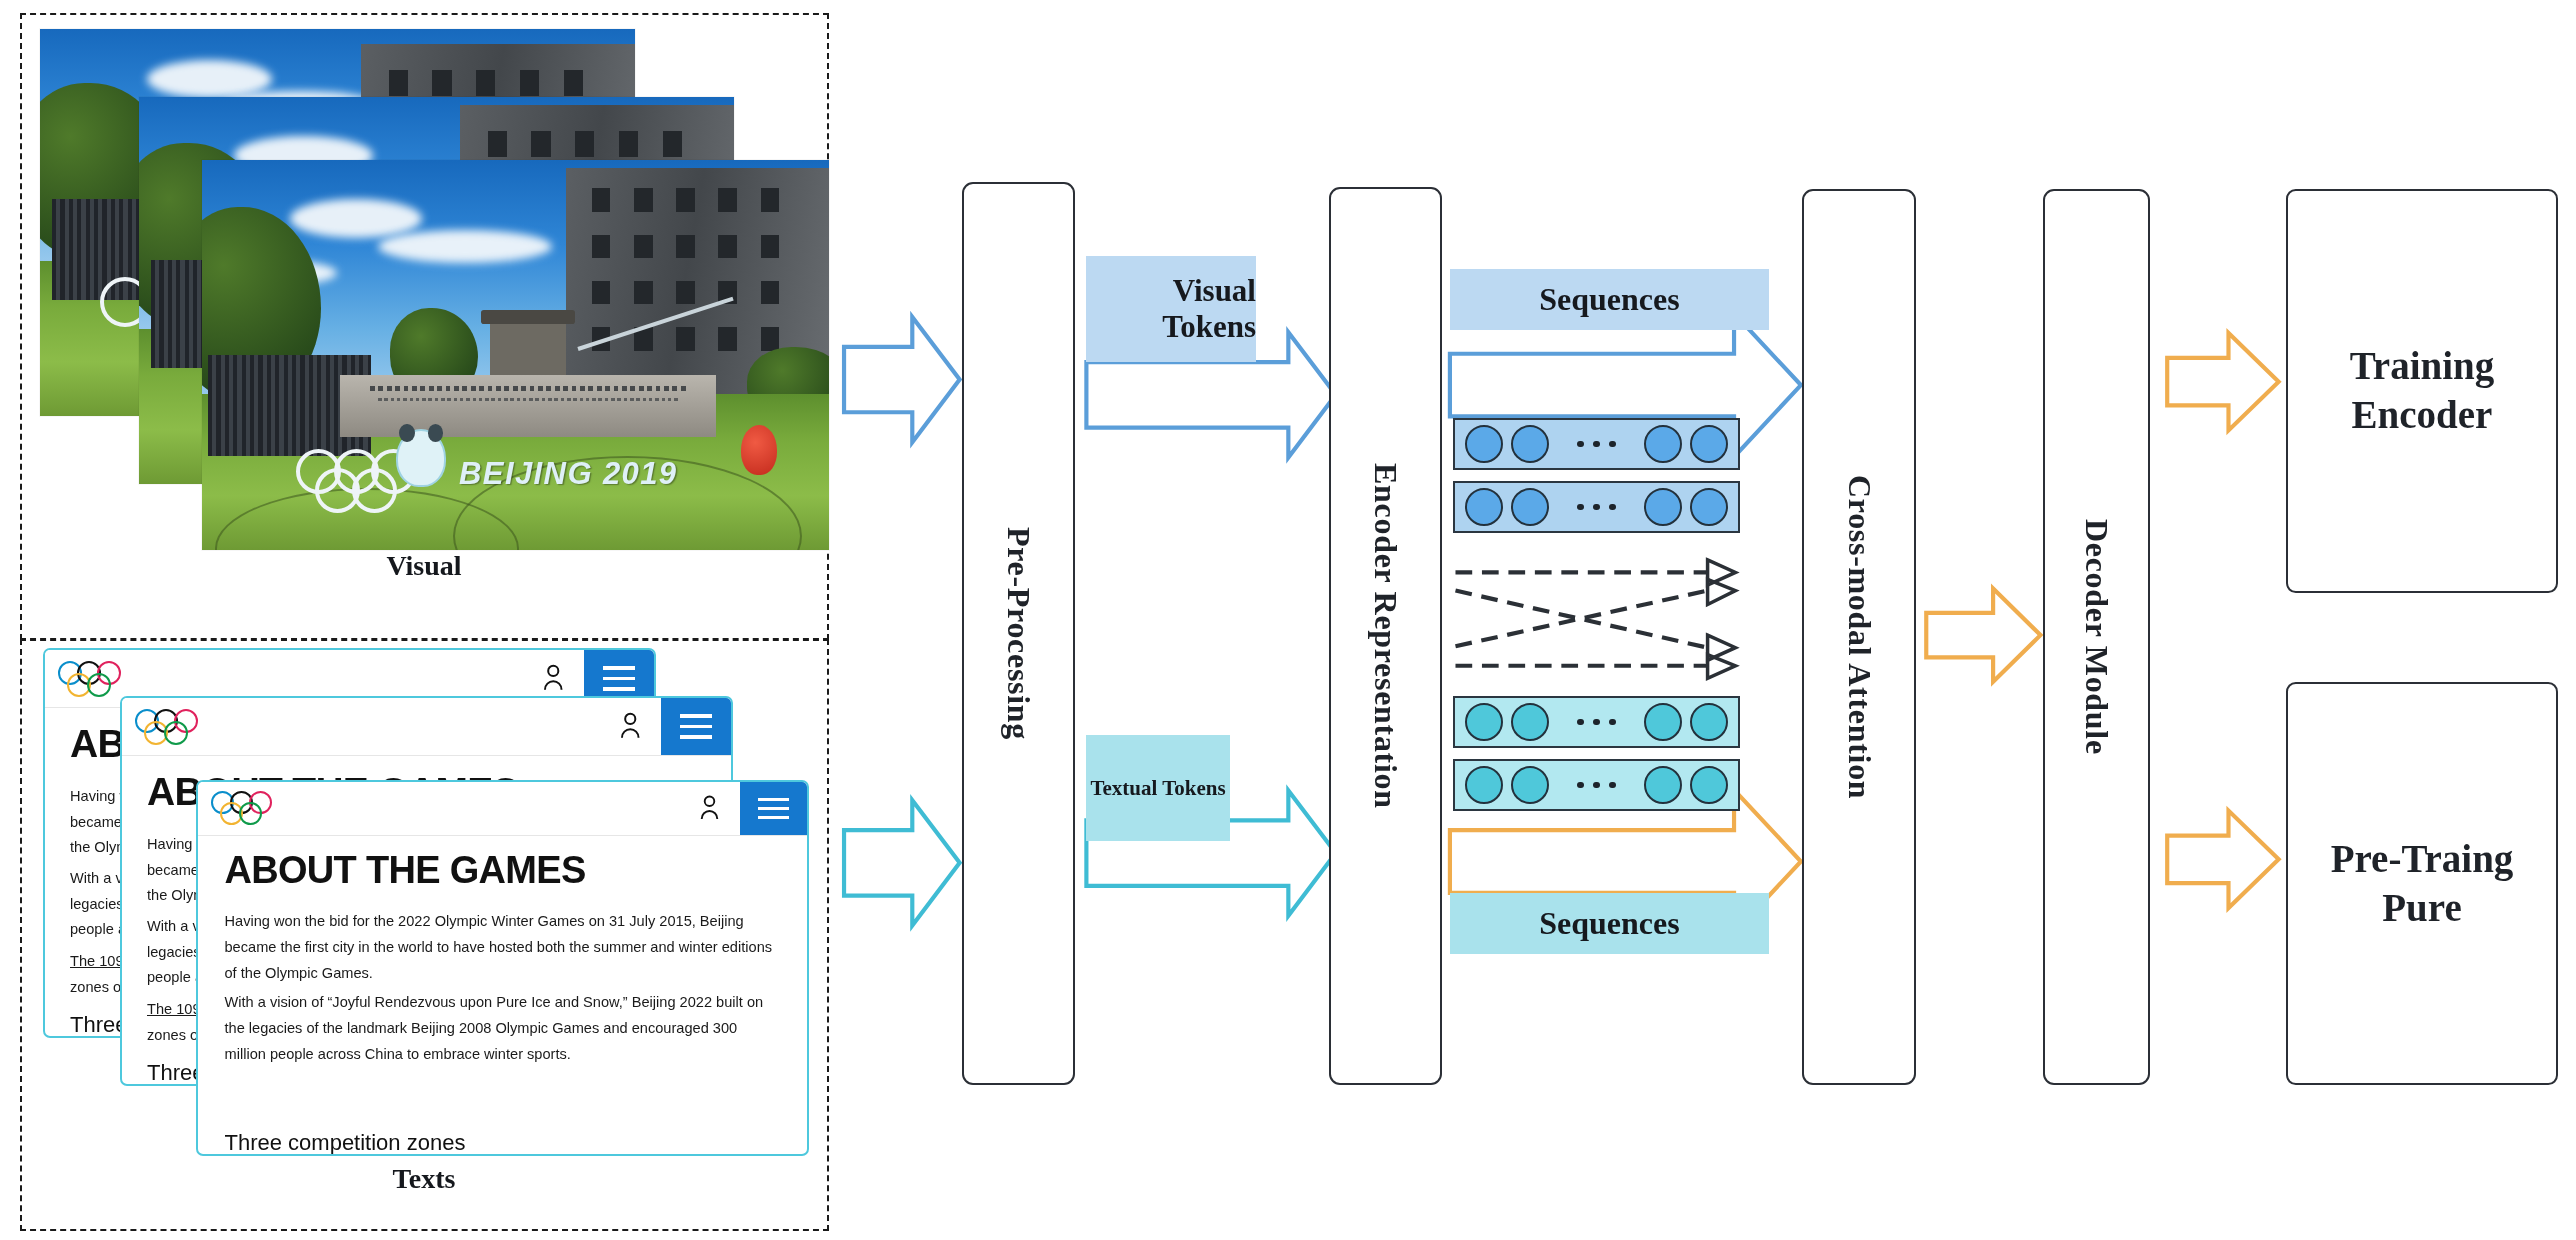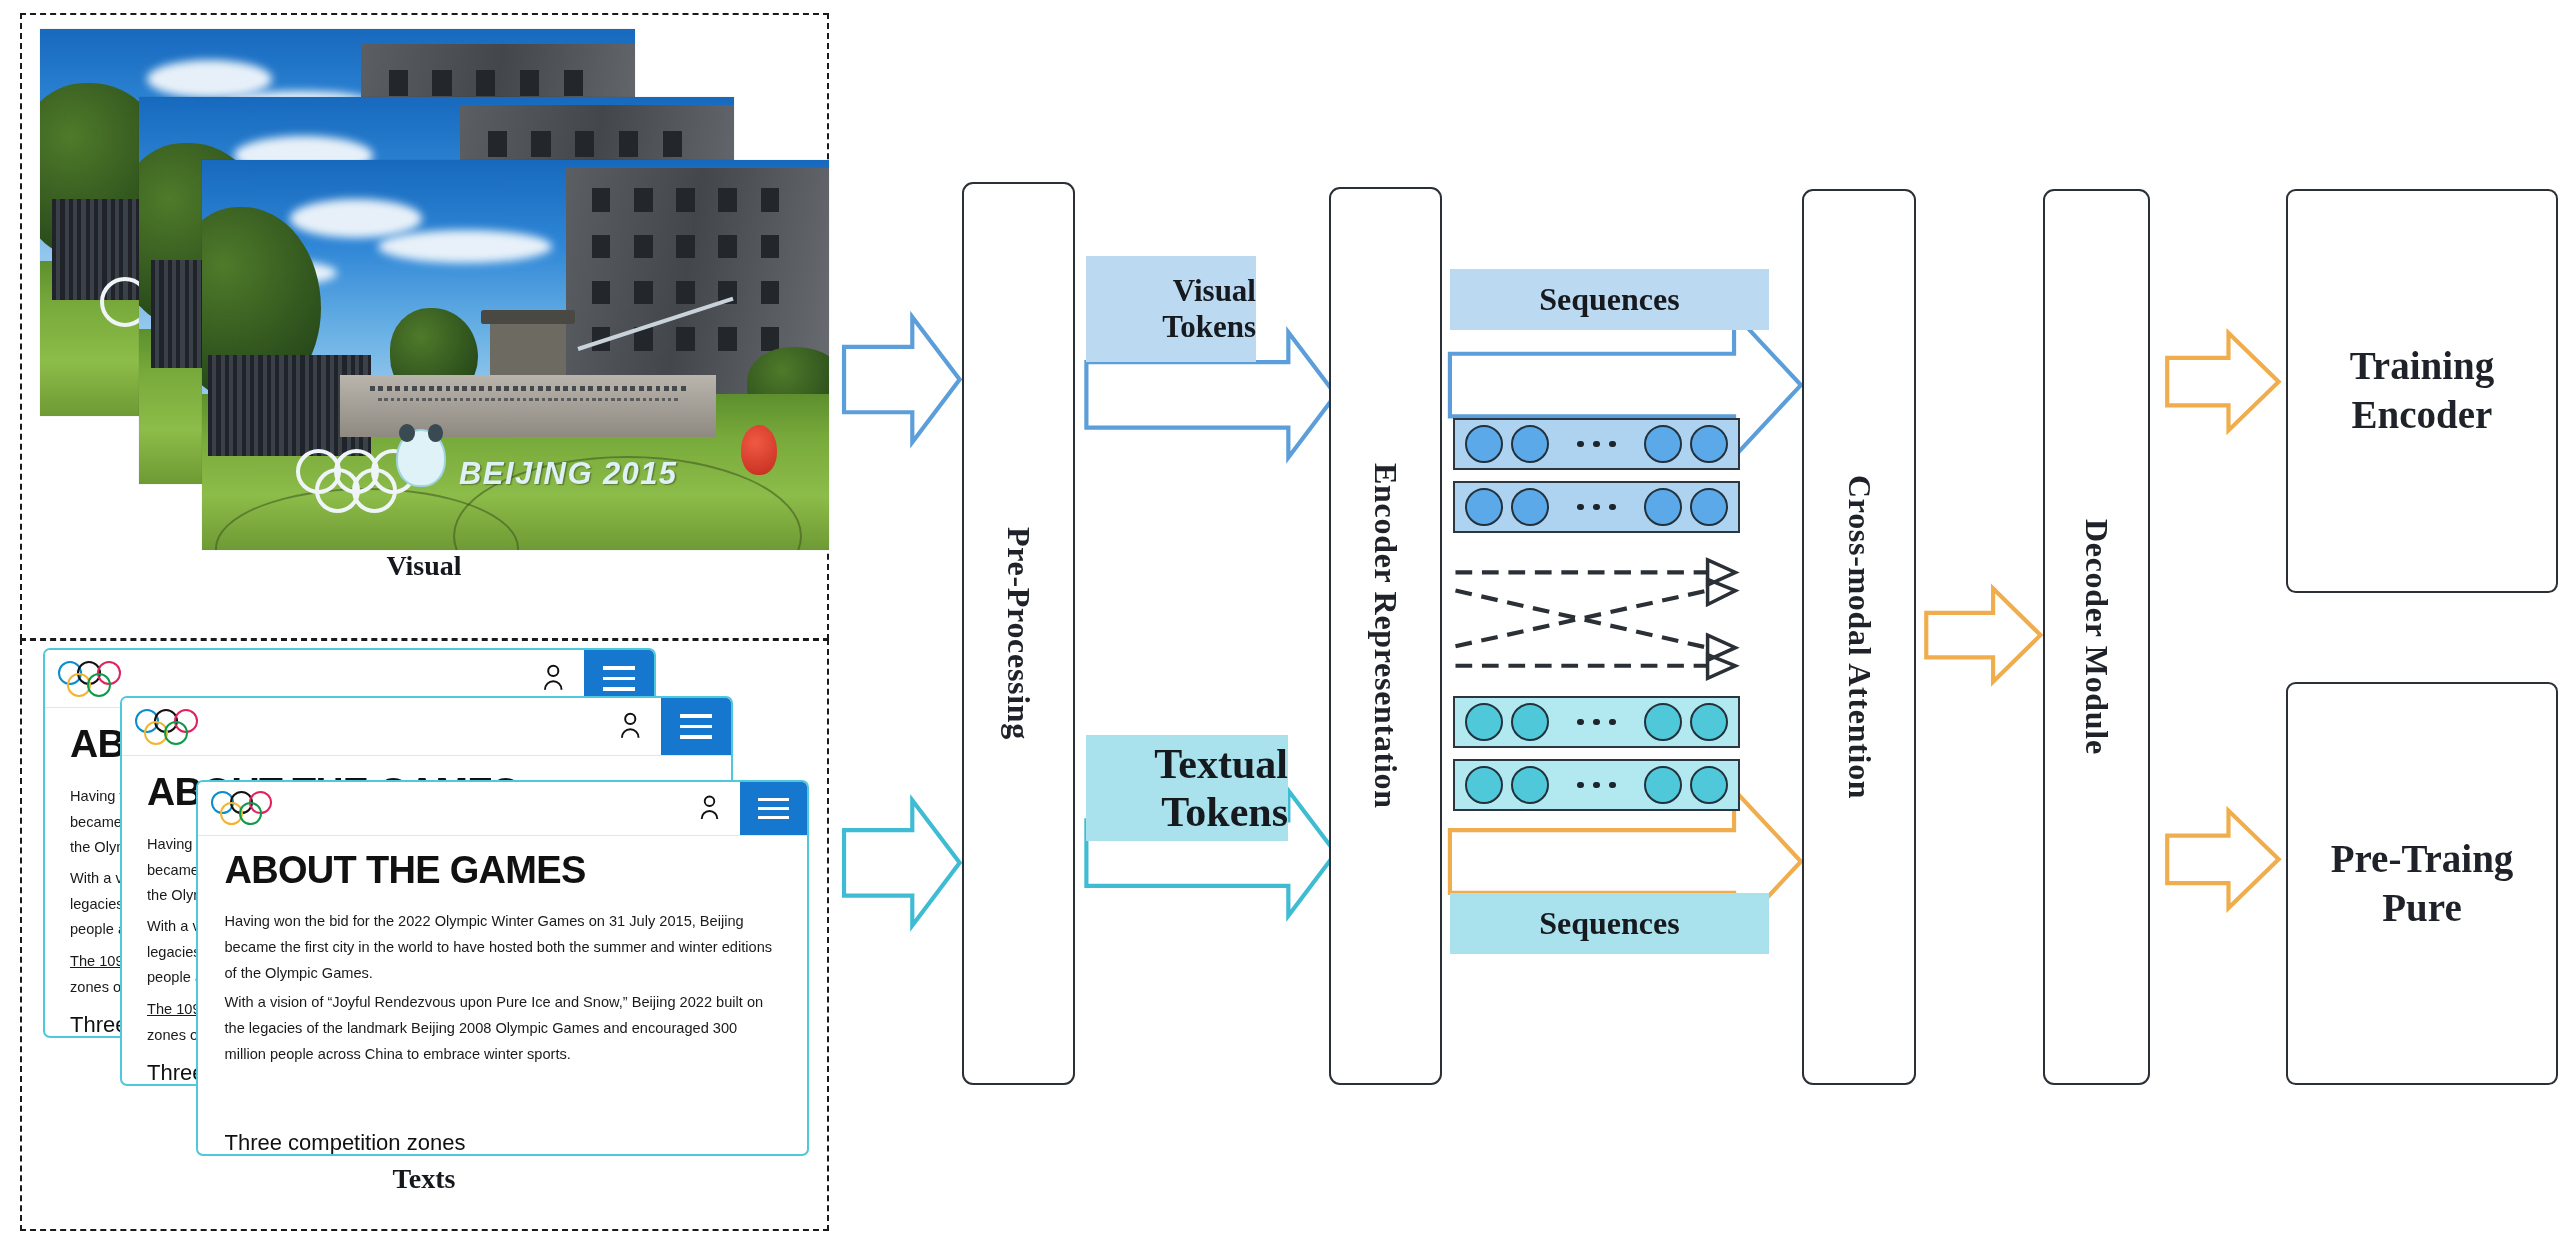--- a/index.html
+++ b/index.html
@@ -186,21 +186,21 @@
     <div class="zh"></div>
     <div class="en"></div>
   </div>
   <div class="ring" style="left:15%;top:74%;width:45px;height:45px;"></div>
   <div class="ring" style="left:21%;top:74%;width:45px;height:45px;"></div>
   <div class="ring" style="left:27%;top:74%;width:45px;height:45px;"></div>
   <div class="ring" style="left:18%;top:79%;width:45px;height:45px;"></div>
   <div class="ring" style="left:24%;top:79%;width:45px;height:45px;"></div>
   <div class="panda" style="left:31%;top:69%;width:46px;height:54px;"></div>
   <div class="mascot-red" style="left:86%;top:68%;width:36px;height:50px;"></div>
-  <div class="beijing-text" style="left:41%;top:76%;font-size:31px;">BEIJING 2015</div>
+  <div class="beijing-text" style="left:41%;top:76%;font-size:31px;">BEIJING 2019</div>
 </div>
 
 <div class="capt" style="left:19.5px;top:550px;width:809px;font-size:28px;">Visual</div>
 
 <div class="doccard" style="left:43px;top:648px;width:613px;height:390px;">
   <div class="docbar" style="height:57px;padding:0 0 0 12.5px;">
     <span class="olyrings" style="width:91px;height:40px;">
       <i style="left:0;top:2.8px;width:24px;height:24px;border:2.8px solid #0a8ecb;"></i>
       <i style="left:19.5px;top:2.8px;width:24px;height:24px;border:2.8px solid #111;"></i>
       <i style="left:39px;top:2.8px;width:24px;height:24px;border:2.8px solid #e0225d;"></i>
@@ -324,21 +324,21 @@
 <div class="pbox" style="left:1802px;top:189px;width:114px;height:896px;">
   <span class="vert-label" style="font-size:32px;">Cross-modal Attention</span>
 </div>
 
 <div class="pbox" style="left:2043px;top:189px;width:107px;height:896px;">
   <span class="vert-label" style="font-size:32px;">Decoder Module</span>
 </div>
 
 <div class="chip" style="left:1086px;top:256px;width:170px;height:106px;background:#bcd9f2;font-size:31px;">Visual Tokens</div>
 
-<div class="chip" style="left:1086px;top:735px;width:202px;height:106px;background:#a9e2ec;font-size:42px;">Textual Tokens</div>
+<div class="chip" style="left:1086px;top:735px;width:144px;height:106px;background:#a9e2ec;font-size:21px;">Textual Tokens</div>
 
 <div class="chip" style="left:1450px;top:269px;width:319px;height:61px;background:#bcd9f2;font-size:32px;">Sequences</div>
 
 <div class="chip" style="left:1450px;top:893px;width:319px;height:61px;background:#a9e2ec;font-size:32px;">Sequences</div>
 
 <div class="strip" style="left:1453px;top:418px;width:287px;height:52px;background:#aed3f0;padding:0 9.7px;">
   <span class="tok" style="width:38px;height:38px;background:#5ba9e8;"></span>
   <span class="tok" style="width:38px;height:38px;background:#5ba9e8;margin-left:8.4px;"></span>
   <span class="dots" style="flex:1;">
     <b style="width:6.3px;height:6.3px;margin:0 4.9px;"></b>

